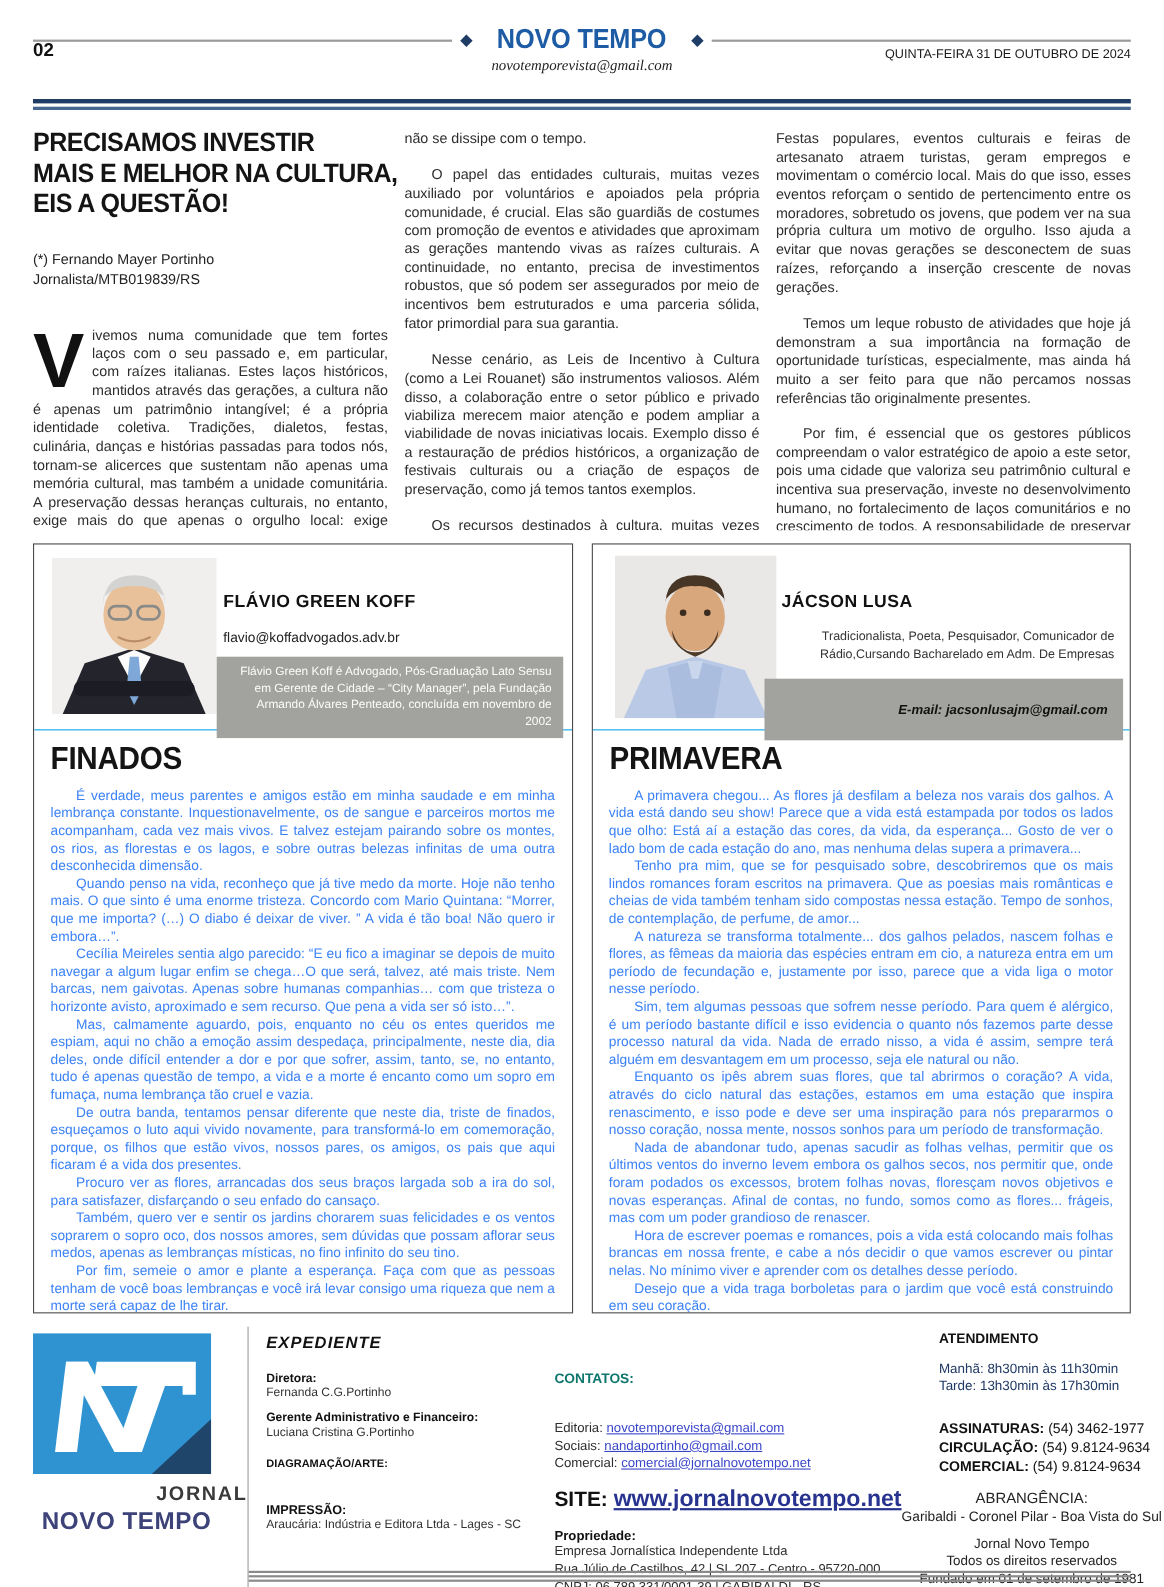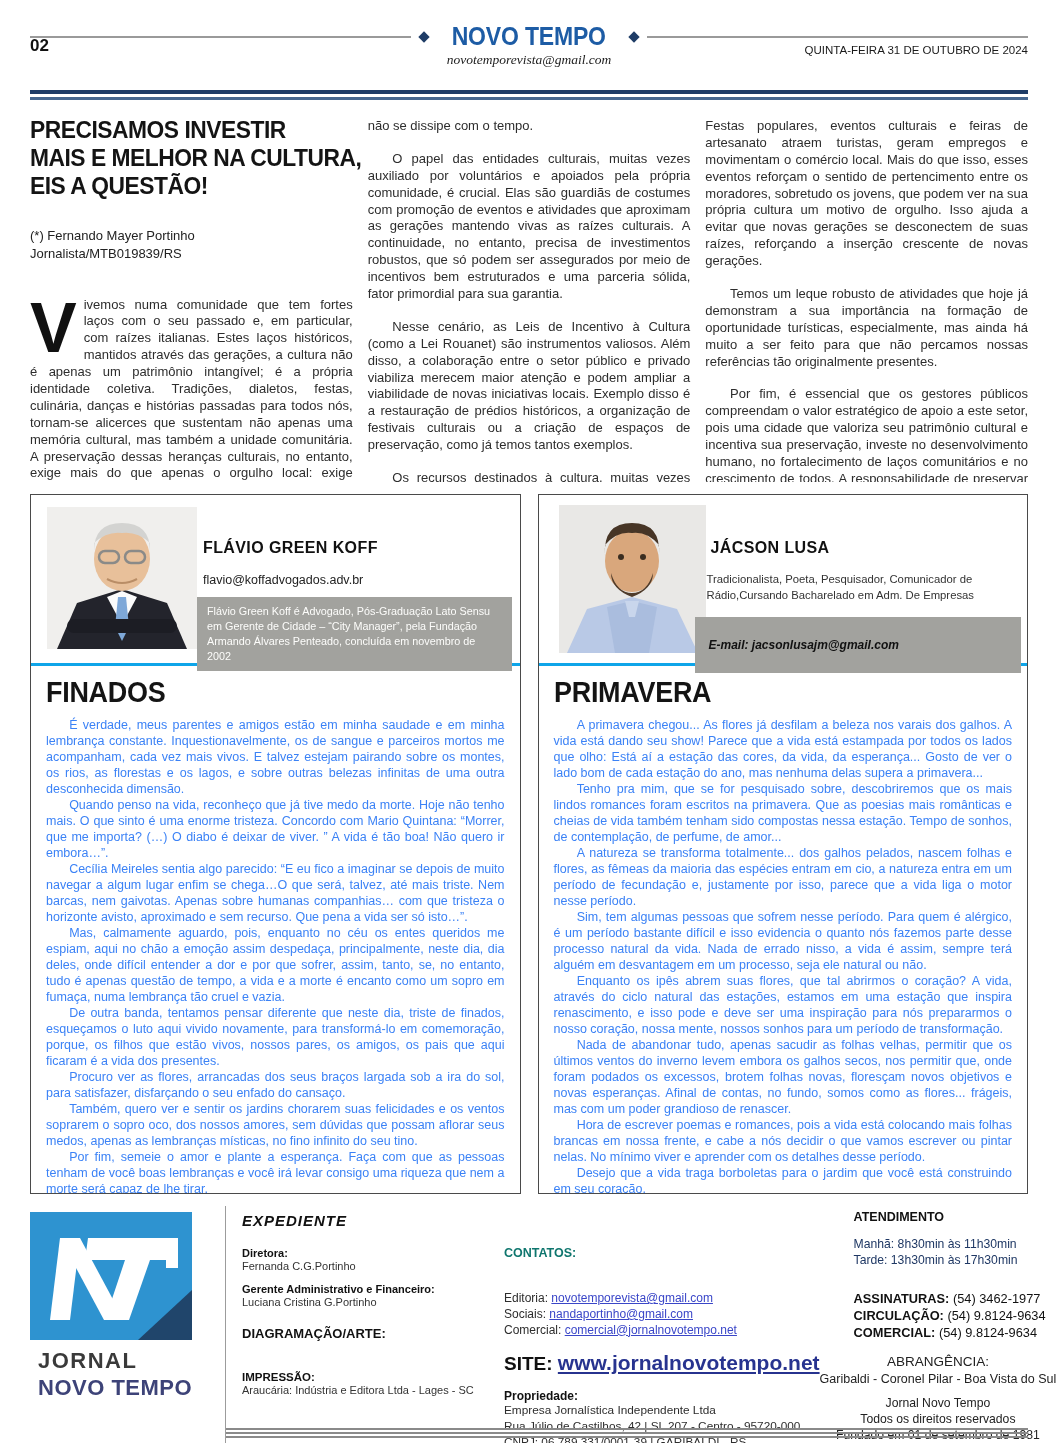--- a/index.html
+++ b/index.html
@@ -24,45 +24,45 @@
   .byline{margin-top:28px;font-size:13px;line-height:1.35;color:#222;}
   .body-text{font-size:13px;line-height:1.3;text-align:justify;color:#2d2d2d;}
   .lead-col .p{margin:0 0 16px;text-indent:1.9em;}
   .lead-col .p.cont{text-indent:0;}
   .p-first{margin:34px 0 0;}
   .dropcap{float:left;font-size:70px;line-height:56px;font-weight:700;color:#111;padding:3px 7px 0 0;}
 
   
   .cards{display:flex;gap:17px;margin-top:12px;height:700px;}
   .card-box{flex:1;min-width:0;border:1px solid #4a4a4a;display:flex;flex-direction:column;overflow:hidden;background:#fff;}
-  .author-header{position:relative;height:168px;border-bottom:3px solid #0ea5e9;flex:0 0 auto;}
+  .author-header{position:relative;height:168px;border-bottom:1px solid #0ea5e9;flex:0 0 auto;text-align:right;}
   .author-photo{position:absolute;left:16px;top:12px;width:150px;height:142px;}
   .author-photo svg{display:block;width:100%;height:100%;}
   .author-name{position:absolute;left:172px;top:44px;font-size:16px;font-weight:800;letter-spacing:.4px;color:#111;}
   .author-email{position:absolute;left:172px;top:78px;font-size:12.5px;color:#222;}
   .author-desc{position:absolute;left:168px;top:76px;right:14px;font-size:11.3px;line-height:1.45;color:#333;}
   .bio-box{position:absolute;left:166px;right:8px;top:102px;background:#a2a29e;color:#fdfdfb;font-size:10.8px;line-height:1.4;padding:7px 10px;}
   .email-bar{position:absolute;left:156px;right:6px;top:122px;background:#a2a29e;color:#111;font-size:12px;font-weight:bold;font-style:italic;padding:21px 14px;}
   .article-body{flex:1;padding:6px 15px 8px;overflow:hidden;}
   .article-title{font-size:29px;font-weight:800;color:#141414;letter-spacing:-0.3px;transform:scaleX(.93);transform-origin:left;margin:4px 0 8px;white-space:nowrap;}
   .article-body .art-text p{margin:0;text-indent:1.85em;text-align:justify;font-size:12.5px;line-height:1.28;color:#3b82f6;}
 
   
   .footer{position:relative;height:244px;margin-top:12px;display:flex;}
   .f-logo{flex:0 0 195px;padding-top:6px;}
   .logo-square{width:162px;height:128px;}
   .logo-square svg{display:block;width:100%;height:100%;}
-  .logo-line1{margin:8px 0 0 8px;font-size:22px;font-weight:800;letter-spacing:1.5px;color:#3a3a3a;}
+  .logo-line1{margin:8px 0 0 8px;font-size:18px;font-weight:800;letter-spacing:1.5px;color:#3a3a3a;text-align:right;}
   .logo-line2{margin:1px 0 0 8px;font-size:22px;font-weight:800;letter-spacing:.5px;color:#3d4378;}
   .f-expediente{flex:0 0 250px;border-left:1px solid #9c9c9c;padding:6px 0 0 16px;}
   .exp-title{font-size:15px;font-weight:800;letter-spacing:1px;color:#111;margin-bottom:18px;font-style:italic;}
   .exp-role{margin-bottom:9px;}
   .exp-label{font-size:11px;font-weight:bold;color:#111;}
   .exp-name{font-size:11px;color:#333;line-height:1.35;}
-  .exp-diag{font-size:13px;font-weight:bold;color:#111;margin-top:16px;}
+  .exp-diag{font-size:10px;font-weight:bold;color:#111;margin-top:16px;}
   .exp-imp{font-size:11.5px;font-weight:bold;color:#111;margin-top:30px;}
   .f-contatos{flex:0 0 288px;padding:40px 0 0 12px;}
   .ct-title{font-size:12.5px;font-weight:bold;color:#0f766e;margin-bottom:31px;}
   .ct-item{font-size:12px;color:#2d2d2d;line-height:1.32;}
   .ct-item a{color:#3a46c8;text-decoration:underline;}
   .site-line{margin-top:13px;font-size:19px;font-weight:800;color:#111;white-space:nowrap;}
   .site-line a{font-size:21px;color:#27338f;text-decoration:underline;}
   .prop{margin-top:14px;}
   .prop-title{font-size:12px;font-weight:bold;color:#111;}
   .prop p{margin:0;font-size:11.8px;line-height:1.32;color:#2d2d2d;}

